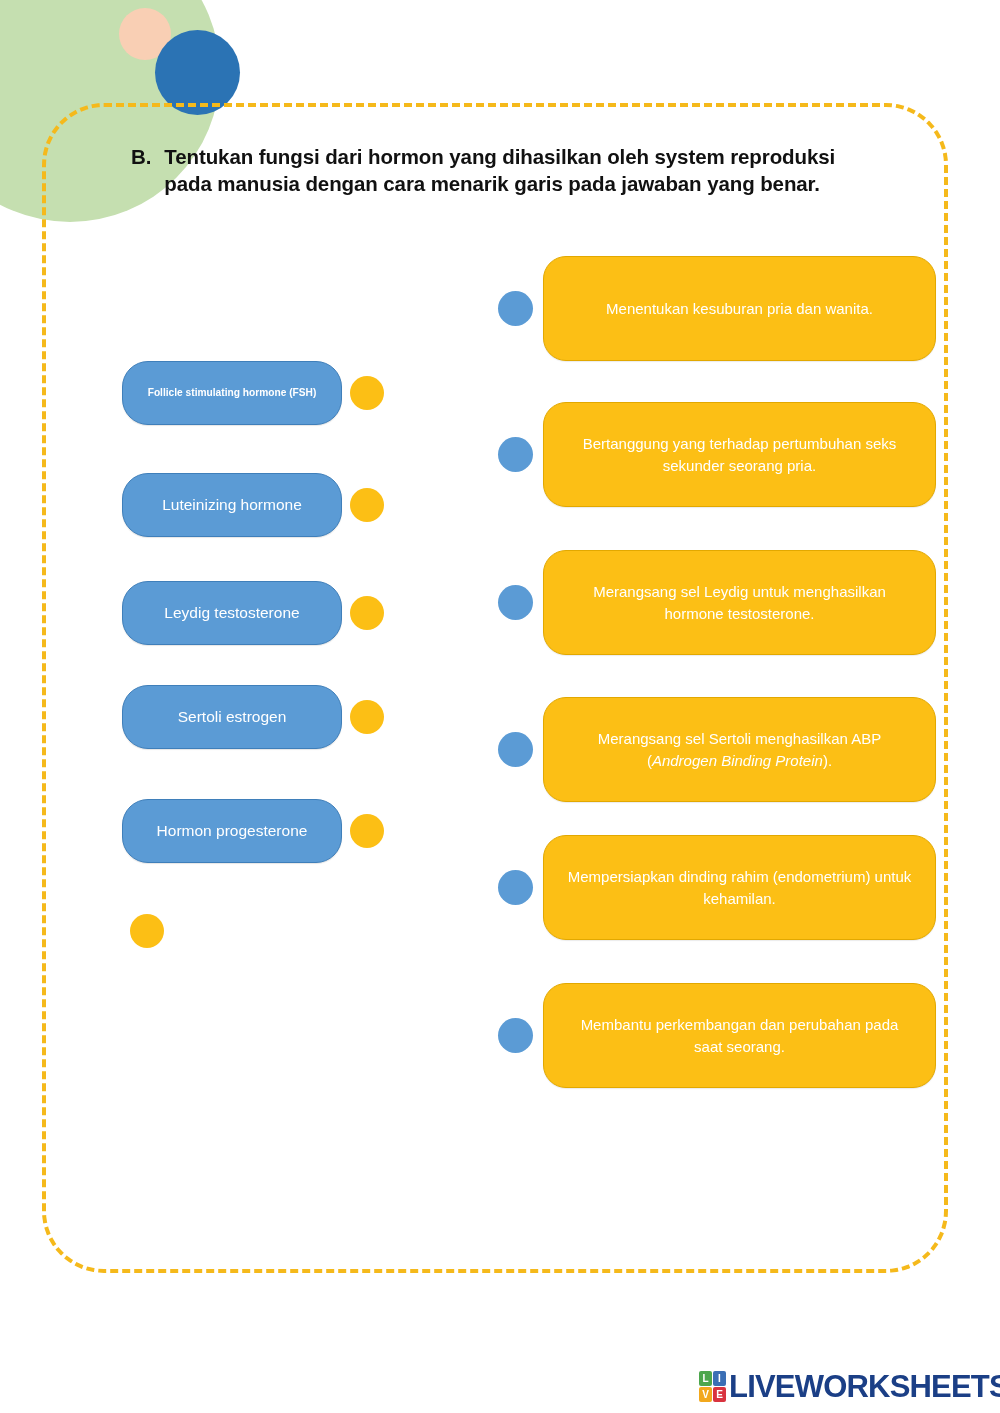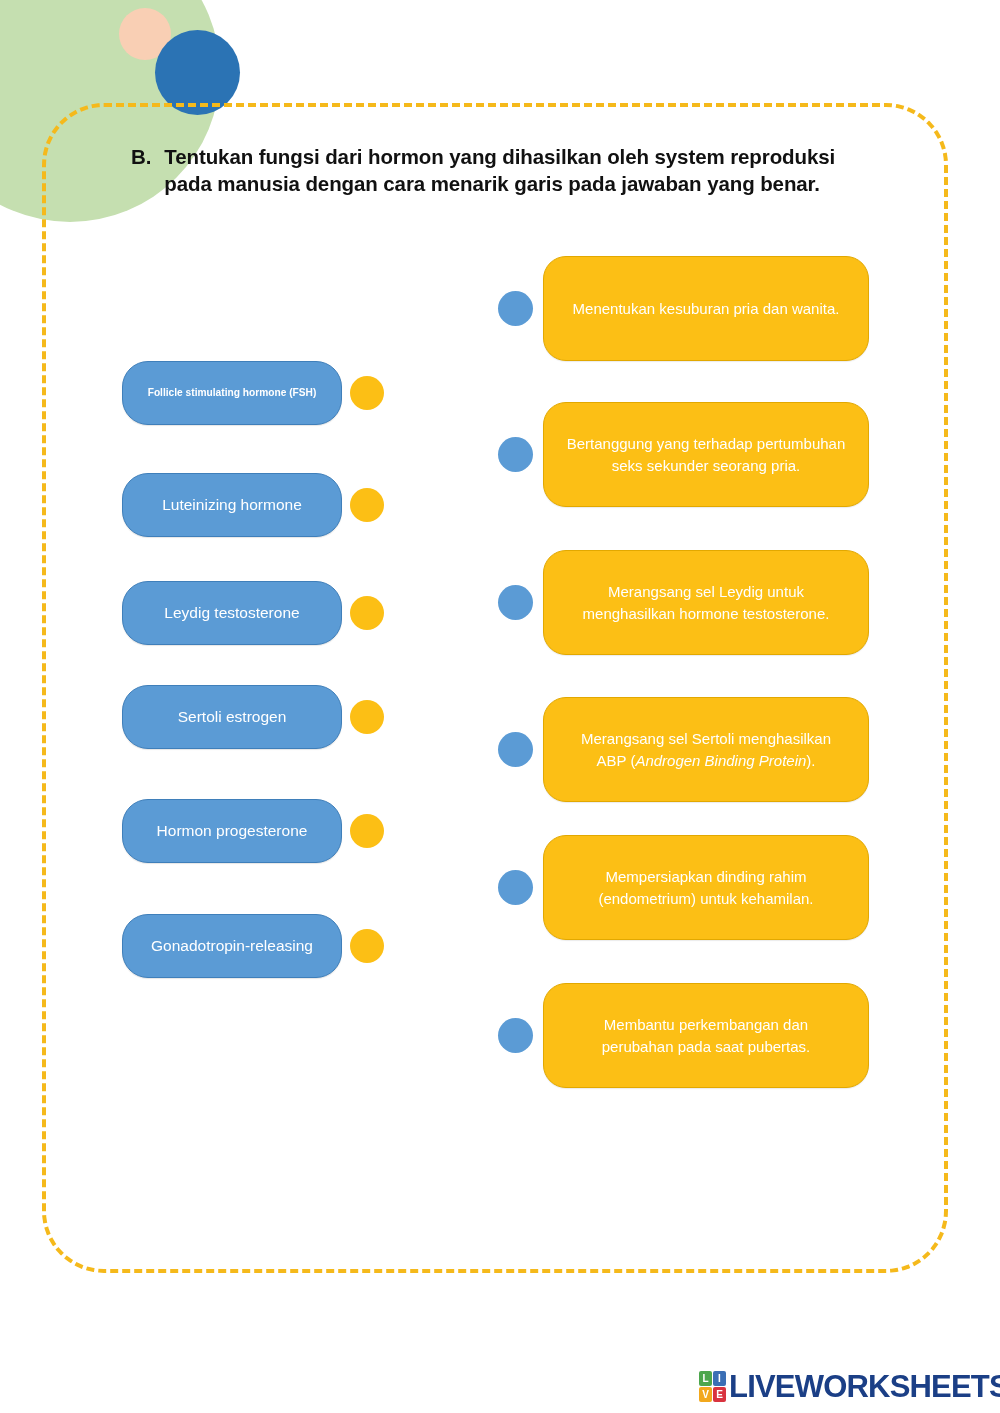--- a/index.html
+++ b/index.html
@@ -127,21 +127,21 @@
   }
   .dot-blue {
     width: 35px;
     height: 35px;
     border-radius: 50%;
     background: #5b9bd5;
     margin-right: 10px;
     flex: 0 0 auto;
   }
   .answer-card {
-    width: 326px;
+    width: 393px;
     min-height: 105px;
     box-sizing: border-box;
     border-radius: 23px;
     background: #fcbf15;
     border: 1.4px solid #e2a800;
     color: #ffffff;
     display: flex;
     align-items: center;
     justify-content: center;
     text-align: center;
@@ -218,21 +218,20 @@
   </div>
   <div class="left-row" style="top:685px">
     <div class="pill">Sertoli estrogen</div>
     <div class="dot-yellow"></div>
   </div>
   <div class="left-row" style="top:799px">
     <div class="pill">Hormon progesterone</div>
     <div class="dot-yellow"></div>
   </div>
   <div class="left-row" style="top:914px">
-    <div class="pill">Gonadotropin-releasing</div>
     <div class="dot-yellow"></div>
   </div>
 
   <div class="right-row" style="top:256px">
     <div class="dot-blue"></div>
     <div class="answer-card">Menentukan kesuburan pria dan wanita.</div>
   </div>
   <div class="right-row" style="top:402px">
     <div class="dot-blue"></div>
     <div class="answer-card">Bertanggung yang terhadap pertumbuhan seks sekunder seorang pria.</div>
@@ -248,21 +247,21 @@
         <span>Merangsang sel Sertoli menghasilkan ABP (</span><i>Androgen Binding Protein</i><span>).</span>
       </span>
     </div>
   </div>
   <div class="right-row" style="top:835px">
     <div class="dot-blue"></div>
     <div class="answer-card">Mempersiapkan dinding rahim (endometrium) untuk kehamilan.</div>
   </div>
   <div class="right-row" style="top:983px">
     <div class="dot-blue"></div>
-    <div class="answer-card">Membantu perkembangan dan perubahan pada saat pubertas.</div>
+    <div class="answer-card">Membantu perkembangan dan perubahan pada saat seorang.</div>
   </div>
 
   <div id="logo">
     <div id="logo-mark">
       <span style="background: rgb(76, 166, 76);">L</span>
       <span style="background: rgb(59, 111, 181);">I</span>
       <span style="background: rgb(242, 168, 29);">V</span>
       <span style="background: rgb(217, 51, 63);">E</span>
     </div>
     <div id="logo-wordmark">LIVEWORKSHEETS</div>

